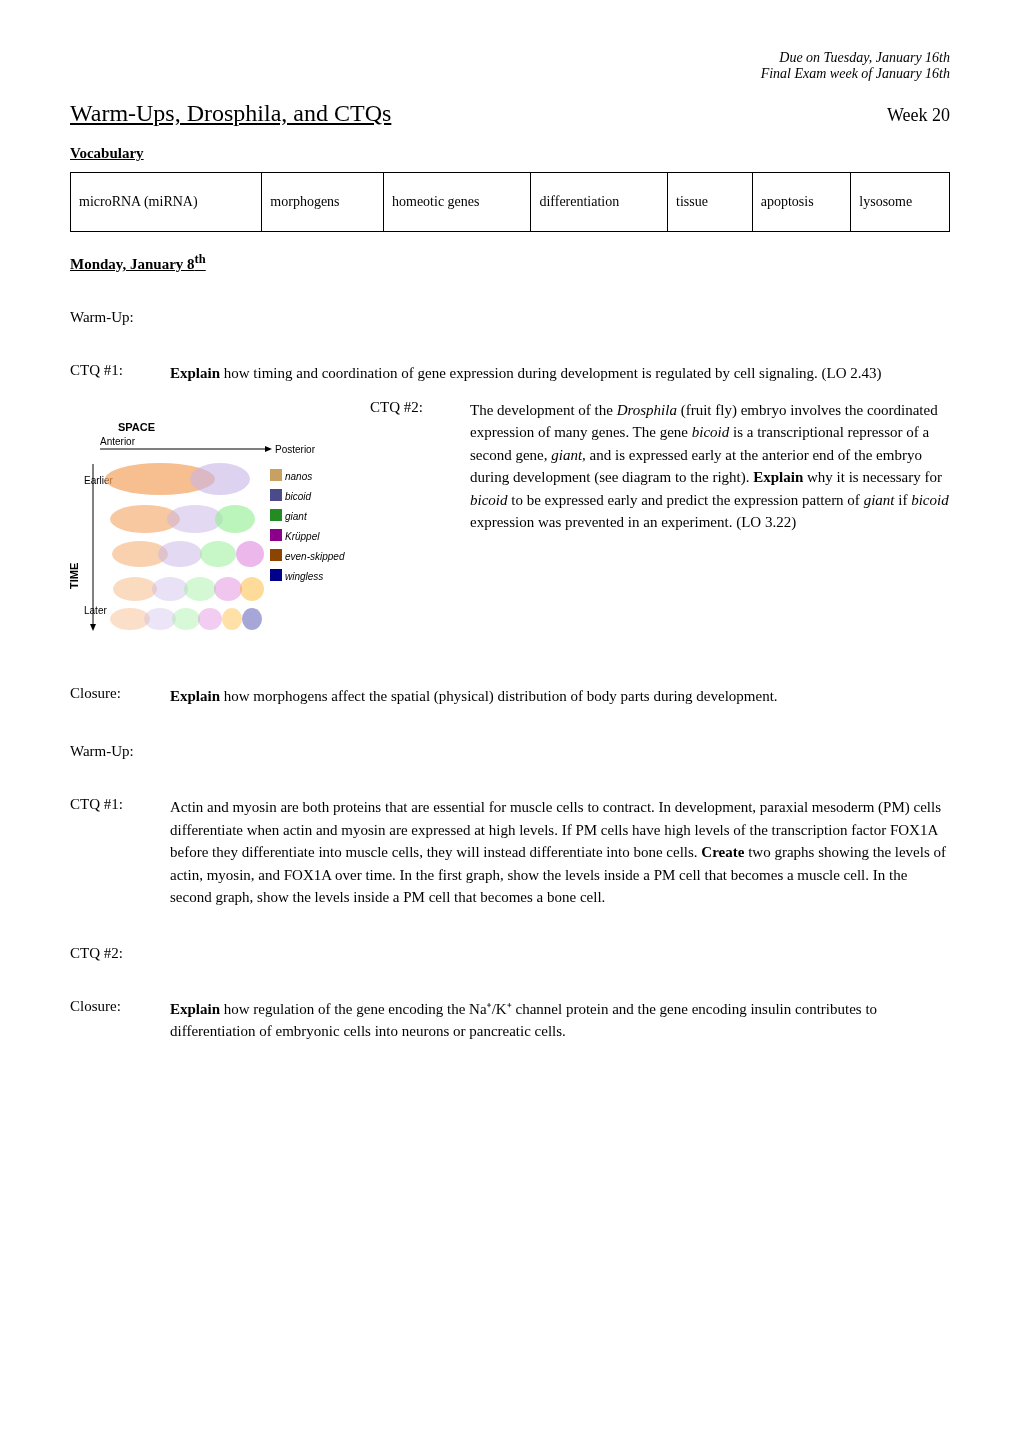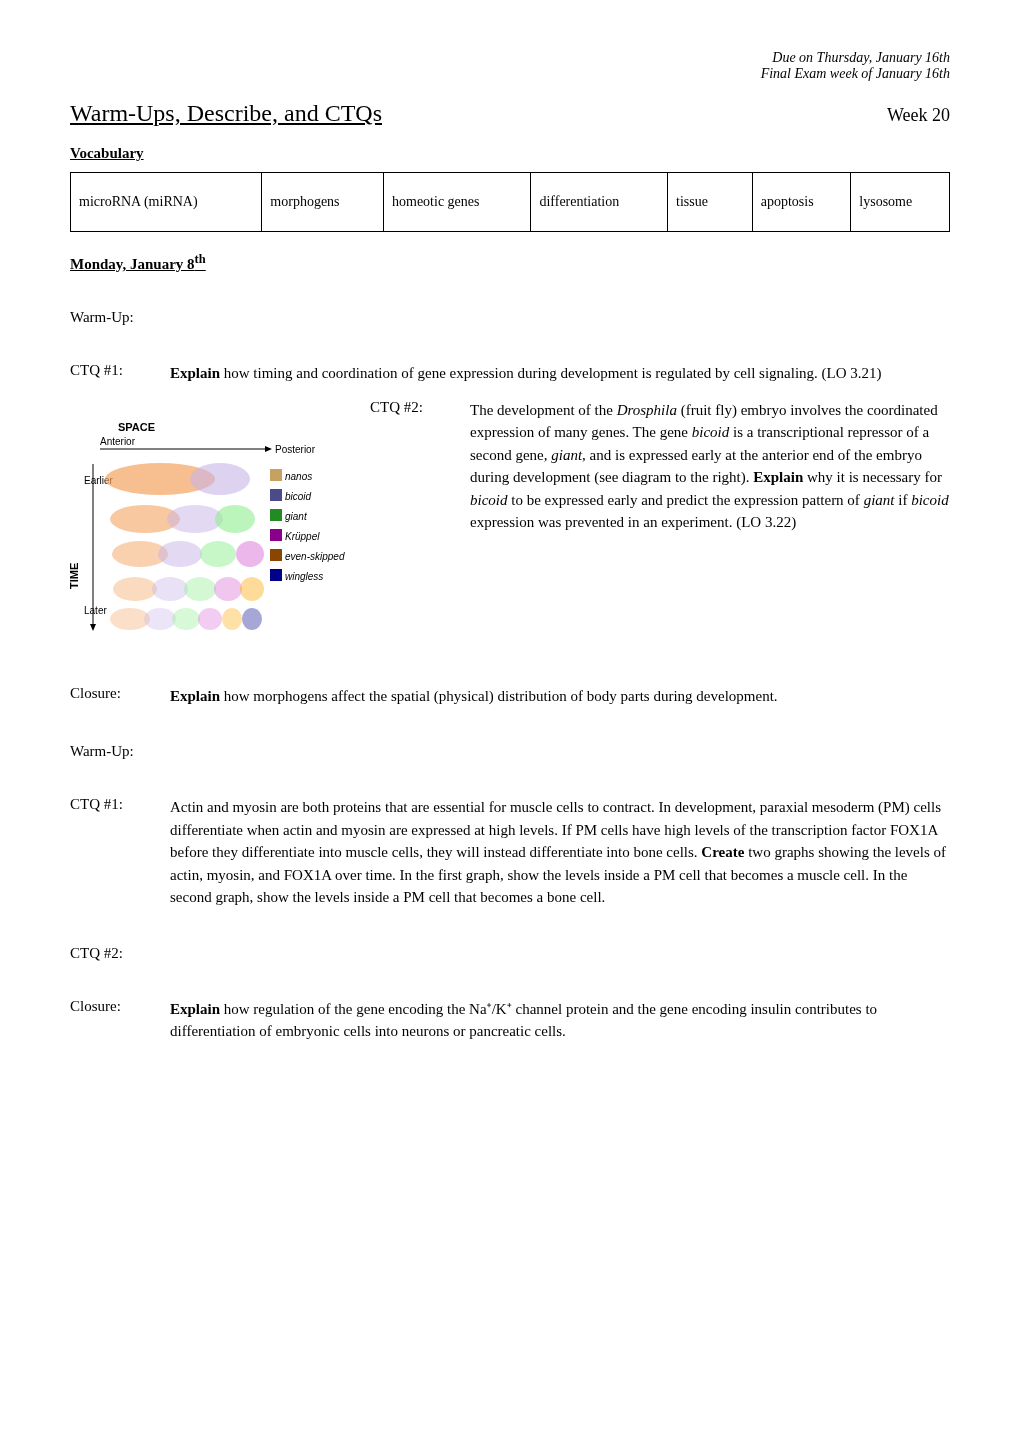--- a/index.html
+++ b/index.html
@@ -79,26 +79,26 @@
     .diagram-container {
       position: relative;
       width: 280px;
       height: 230px;
     }
   </style>
 </head>
 <body>
 
 <div class="header-right">
-  <div><em><span>Due on Thursday, January 16th</span></em></div>
+  <div><em><span>Due on Tuesday, January 16th</span></em></div>
   <div><em><span>Final Exam week of January 16th</span></em></div>
 </div>
 
 <div class="page-title-row">
-  <div class="page-title">Warm-Ups, Describe, and CTQs</div>
+  <div class="page-title">Warm-Ups, Drosphila, and CTQs</div>
   <div class="week-label">Week 20</div>
 </div>
 
 <div class="section-heading">Vocabulary</div>
 
 <table class="vocab-table">
   <tbody>
       <tr>
     <td>microRNA (miRNA)</td>
     <td>morphogens</td>
@@ -116,21 +116,21 @@
     <span>Monday, January 8</span><sup>th</sup>
   </div>
 
   <div class="entry-row">
     <div class="entry-label">Warm-Up:</div>
   </div>
 
   <div class="entry-row">
     <div class="entry-label">CTQ #1:</div>
     <div class="entry-content">
-      <b>Explain</b><span> how timing and coordination of gene expression during development is regulated by cell signaling. (LO 3.21)</span>
+      <b>Explain</b><span> how timing and coordination of gene expression during development is regulated by cell signaling. (LO 2.43)</span>
     </div>
   </div>
 
   <div style="display:flex; margin-bottom:14px;">
 
     <div style="width:300px; flex-shrink:0;">
 
       <div style="height:20px;"></div>
 
       <div class="diagram-container">

